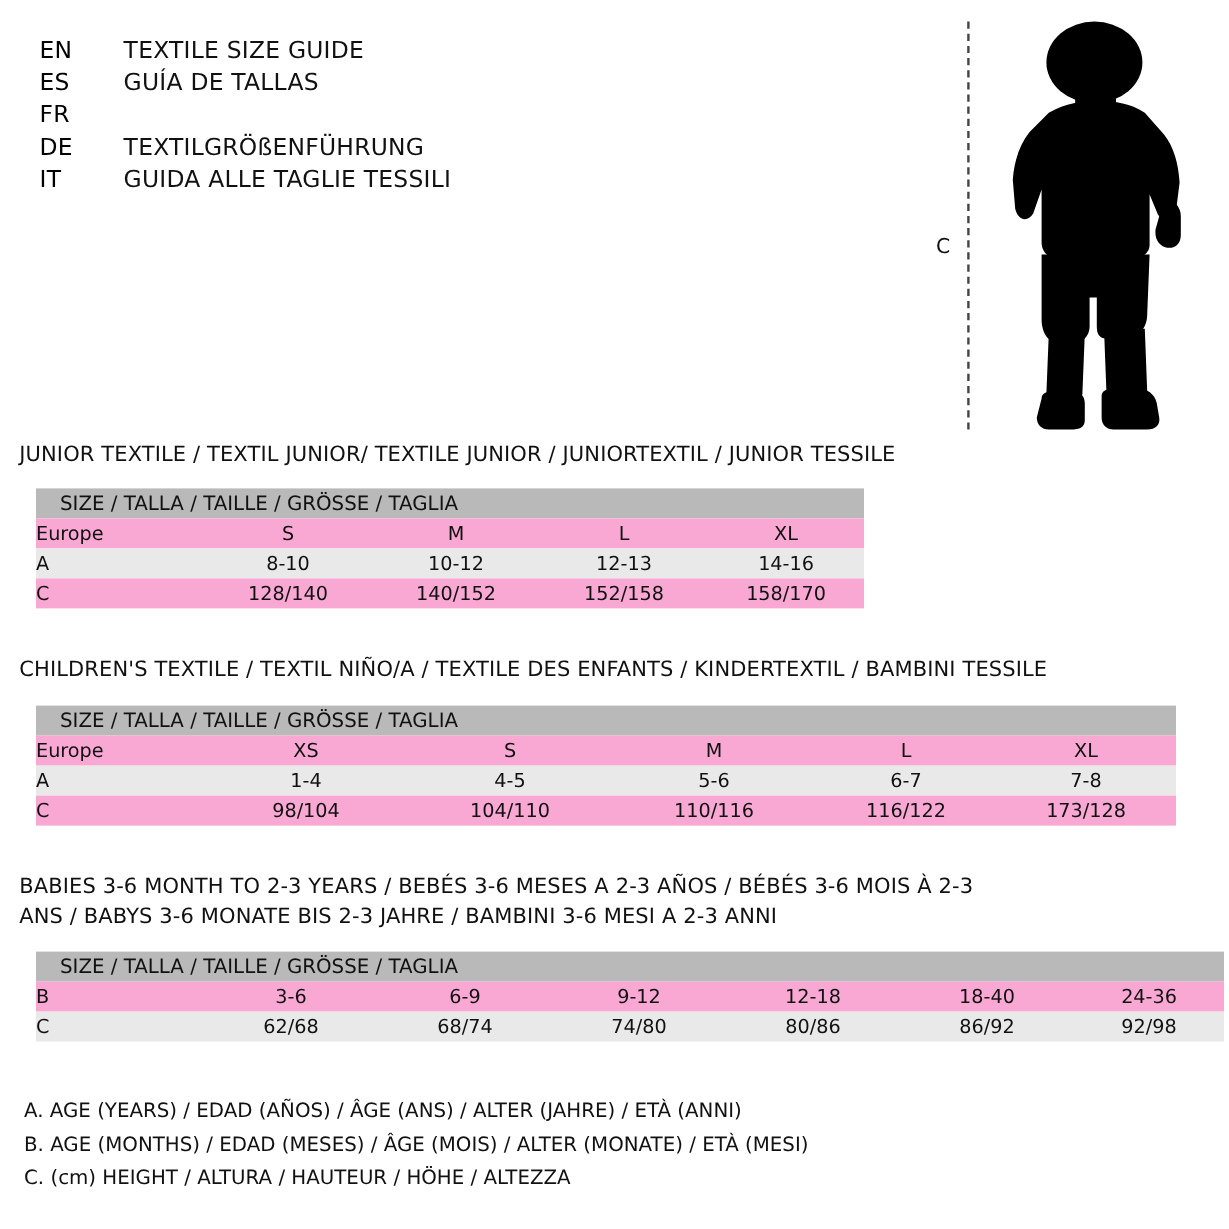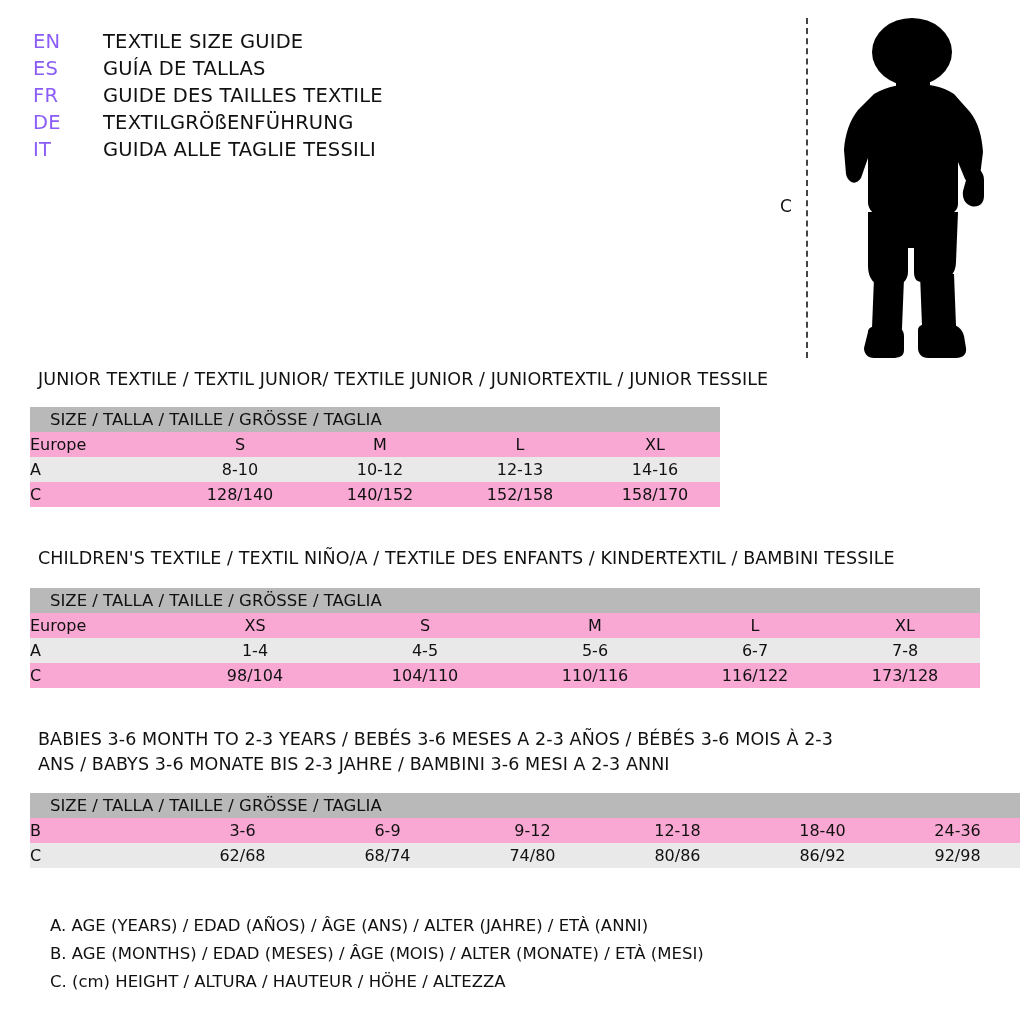--- a/index.html
+++ b/index.html
@@ -34,21 +34,21 @@
     display: flex;
     align-items: baseline;
     height: 27px;
     line-height: 27px;
     white-space: nowrap;
   }
   .lang-code {
     width: 70px;
     font-size: 19.5px;
     letter-spacing: 0.2px;
-    color: #8b5cf6;
+    color: #000000;
   }
   .lang-title {
     font-size: 19.5px;
     letter-spacing: 0.2px;
     color: #111;
   }
 
   
   .figure-area {
     position: absolute;
@@ -76,21 +76,21 @@
     position: absolute;
     left: 70px;
     top: 6px;
     width: 175px;
     height: 348px;
   }
 
   
   .section-heading {
     position: absolute;
-    left: 38px;
+    left: 16px;
     font-size: 17.5px;
     letter-spacing: 0.1px;
     color: #111;
     white-space: nowrap;
   }
   .section-heading.two-line {
     white-space: normal;
     width: 820px;
     line-height: 25px;
   }
@@ -121,21 +121,21 @@
   .row-grey td  { background: #e9e9e9; }
   .lbl {
     padding-left: 8px;
     text-align: left;
   }
   .val { text-align: center; }
 
   
   .legend {
     position: absolute;
-    left: 50px;
+    left: 20px;
     width: 900px;
   }
   .legend-line {
     font-size: 16.5px;
     line-height: 28px;
     color: #111;
     white-space: nowrap;
   }
 </style>
 </head>
@@ -147,21 +147,20 @@
     <div class="lang-row">
       <span class="lang-code">EN</span>
       <span class="lang-title">TEXTILE SIZE GUIDE</span>
     </div>
     <div class="lang-row">
       <span class="lang-code">ES</span>
       <span class="lang-title">GUÍA DE TALLAS</span>
     </div>
     <div class="lang-row">
       <span class="lang-code">FR</span>
-      <span class="lang-title">GUIDE DES TAILLES TEXTILE</span>
     </div>
     <div class="lang-row">
       <span class="lang-code">DE</span>
       <span class="lang-title">TEXTILGRÖßENFÜHRUNG</span>
     </div>
     <div class="lang-row">
       <span class="lang-code">IT</span>
       <span class="lang-title">GUIDA ALLE TAGLIE TESSILI</span>
     </div>
   </div>

